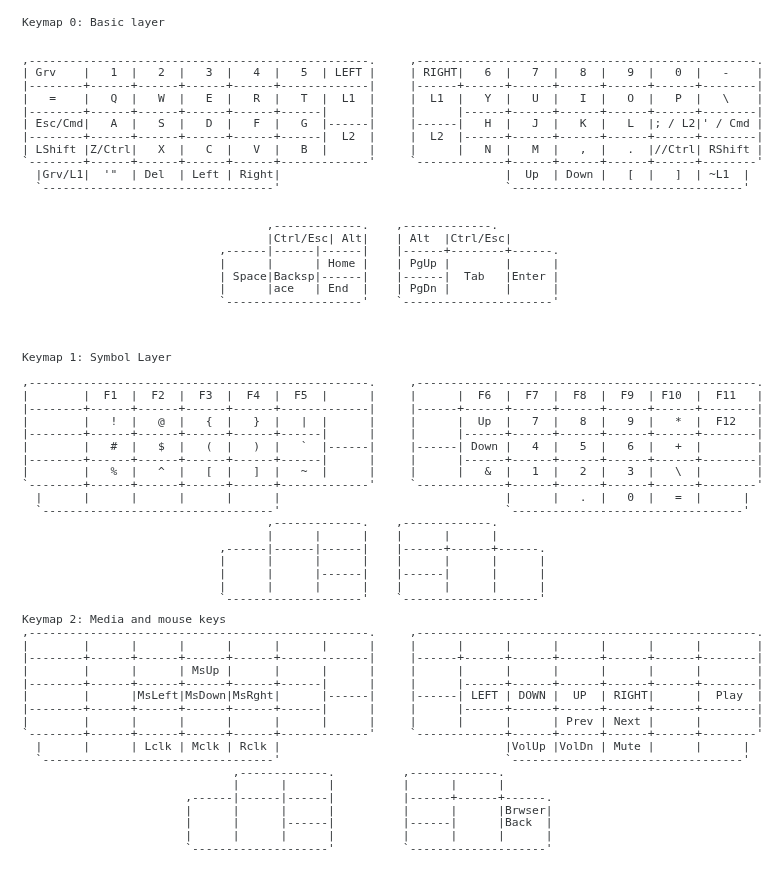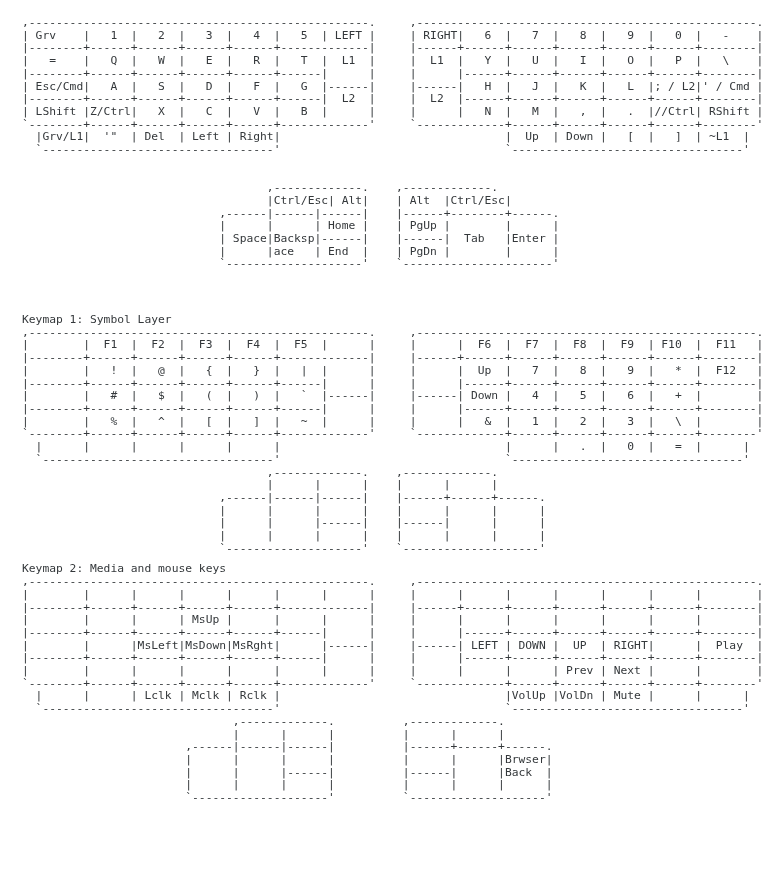--- a/index.html
+++ b/index.html
@@ -26,30 +26,31 @@
   }
   pre.ascii-art {
     margin: 0;
     padding: 0;
     font: inherit;
     white-space: pre;
   }
   
   section.s0 .section-title { margin-bottom: 25px; }
   section.s0 pre.ascii-art  { margin-bottom: 43px; }
-  section.s1 .section-title { }
+  section.s1 .section-title { margin-bottom: 13px; }
   section.s1 pre.ascii-art  { margin-bottom: 8px; }
   section.s2 .section-title { }
 </style>
 </head>
 <body style="background: rgb(255, 255, 255); color: rgb(52, 56, 59);">
 
 <div class="keymap-doc">
 
   <section class="s0">
+    <div class="section-title">Keymap 0: Basic layer</div>
     <pre class="ascii-art">,--------------------------------------------------.     ,--------------------------------------------------.
 | Grv    |   1  |   2  |   3  |   4  |   5  | LEFT |     | RIGHT|   6  |   7  |   8  |   9  |   0  |   -    |
 |--------+------+------+------+------+-------------|     |------+------+------+------+------+------+--------|
 |   =    |   Q  |   W  |   E  |   R  |   T  |  L1  |     |  L1  |   Y  |   U  |   I  |   O  |   P  |   \    |
 |--------+------+------+------+------+------|      |     |      |------+------+------+------+------+--------|
 | Esc/Cmd|   A  |   S  |   D  |   F  |   G  |------|     |------|   H  |   J  |   K  |   L  |; / L2|' / Cmd |
 |--------+------+------+------+------+------|  L2  |     |  L2  |------+------+------+------+------+--------|
 | LShift |Z/Ctrl|   X  |   C  |   V  |   B  |      |     |      |   N  |   M  |   ,  |   .  |//Ctrl| RShift |
 `--------+------+------+------+------+-------------'     `-------------+------+------+------+------+--------'
   |Grv/L1|  '"  | Del  | Left | Right|                                 |  Up  | Down |   [  |   ]  | ~L1  |

